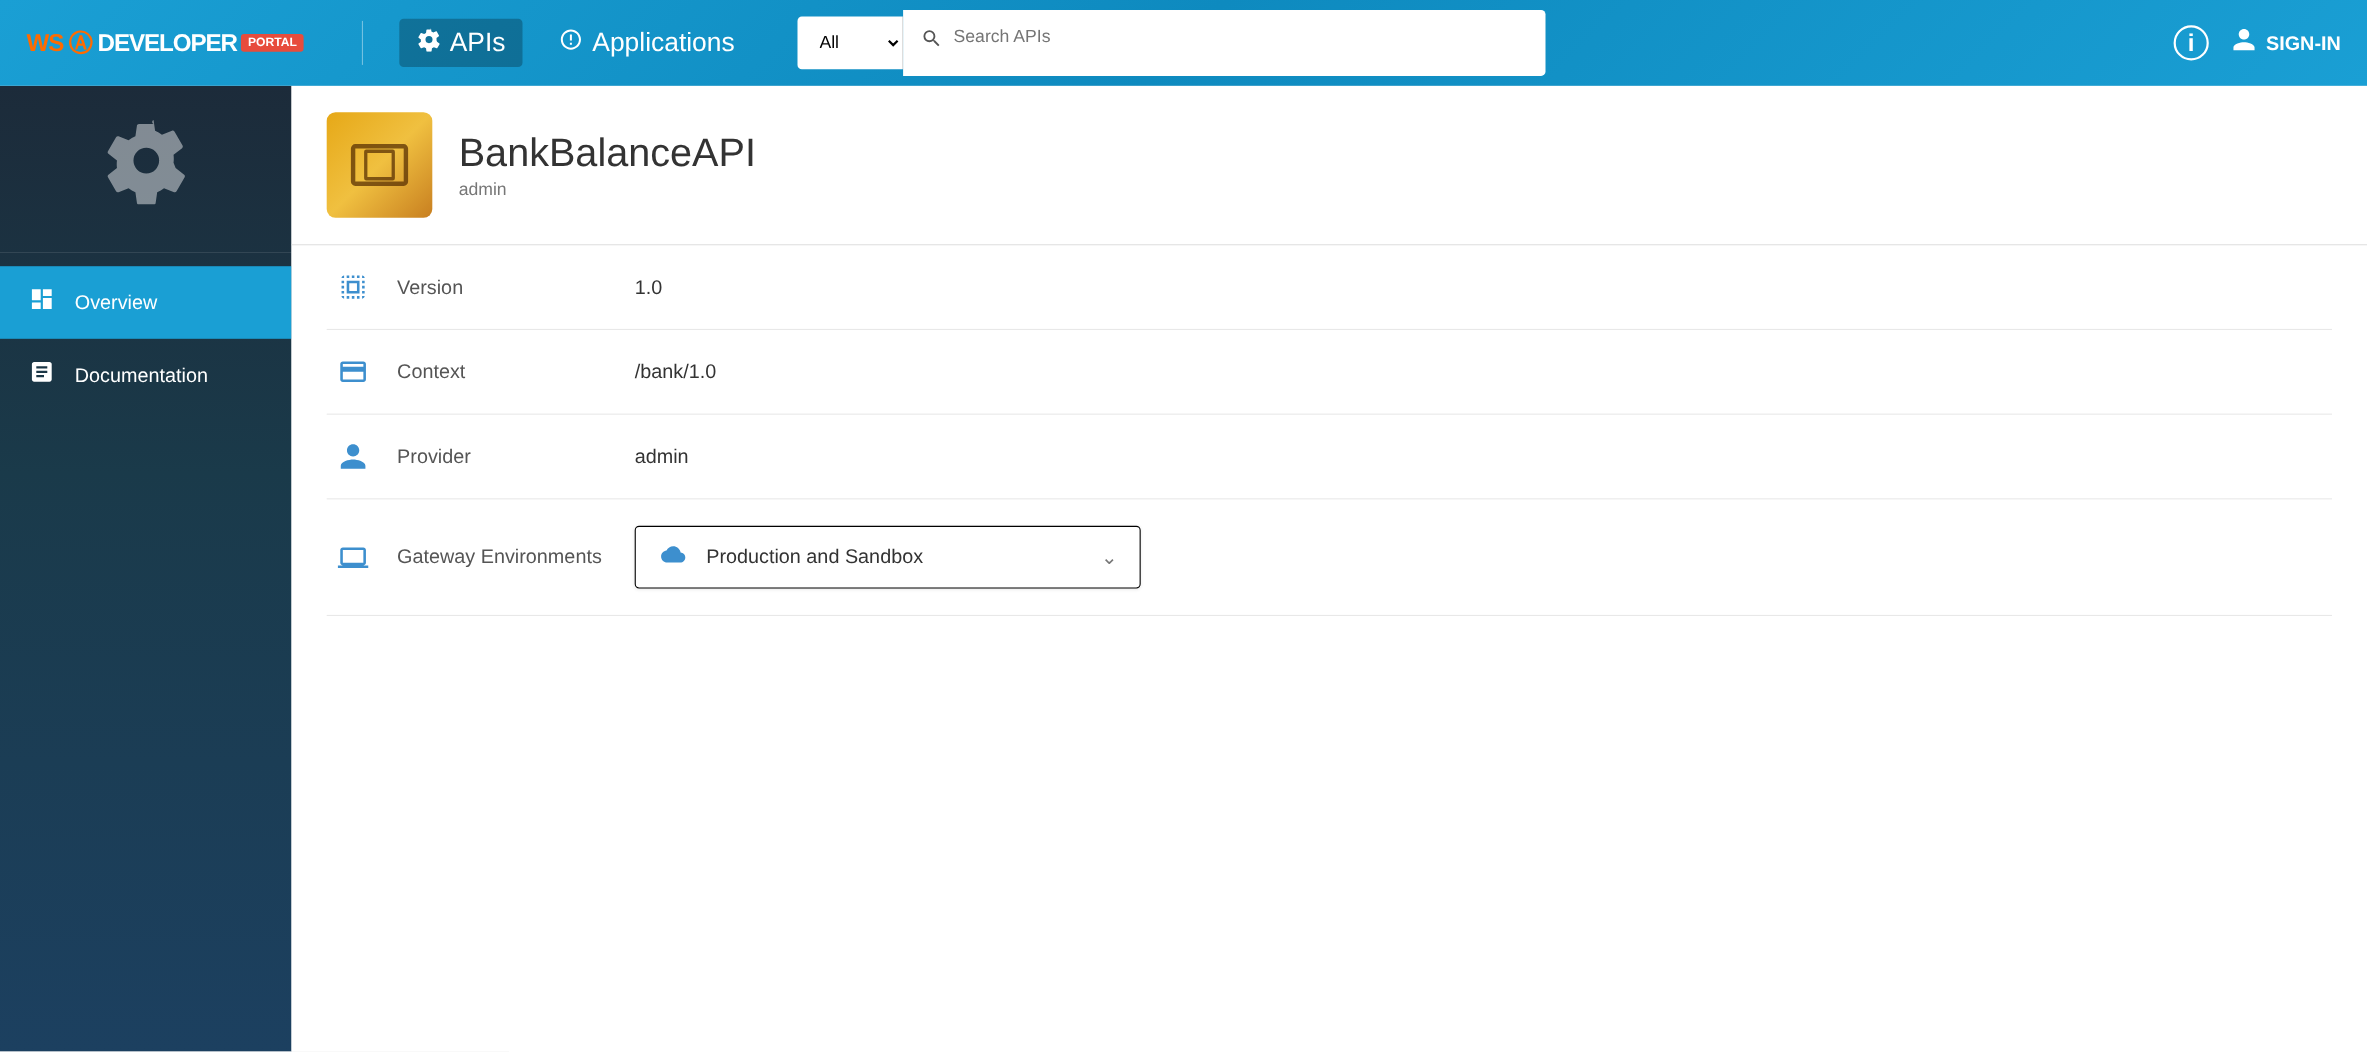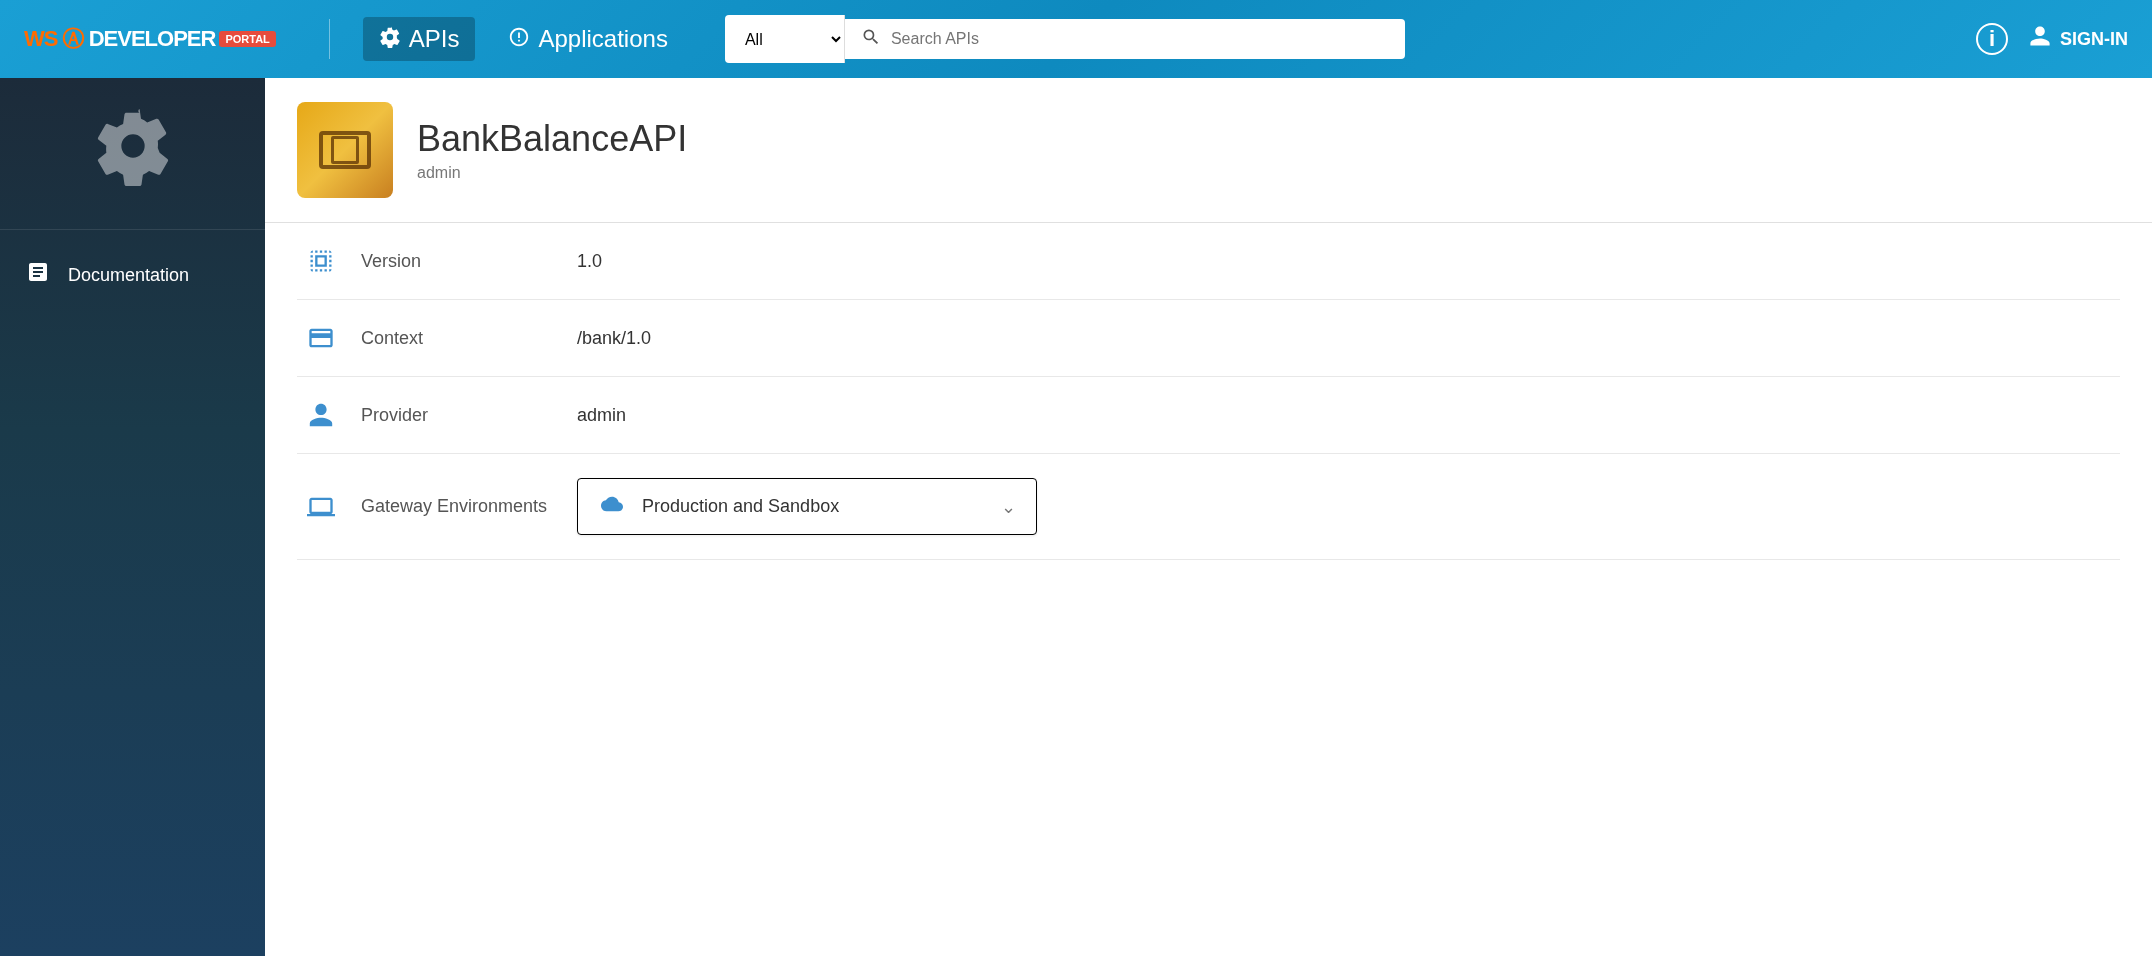--- a/index.html
+++ b/index.html
@@ -70,33 +70,33 @@
       max-width: 680px;
       gap: 0;
     }
     .search-select {
       background: #fff;
       border: none;
       border-radius: 4px 0 0 4px;
       padding: 10px 16px;
       font-size: 16px;
       height: 48px;
-      width: 120px;
+      width: 96px;
       cursor: pointer;
       outline: none;
       border-right: 1px solid #ddd;
     }
     .search-box {
       display: flex;
-      align-items: center;
+      align-items: flex-start;
       background: #fff;
       border-radius: 0 4px 4px 0;
       flex: 1;
-      height: 40px;
-      padding: 4px 16px;
+      height: 60px;
+      padding: 16px 16px;
       gap: 10px;
     }
     .search-box input {
       border: none;
       outline: none;
       font-size: 16px;
       color: #999;
       flex: 1;
       background: transparent;
     }
@@ -385,20 +385,28 @@
     <div class="sidebar-logo-area">
       <span class="sidebar-gear-icon">
         <svg width="80" height="80" viewBox="0 0 24 24" fill="rgba(255,255,255,0.45)">
           <path d="M12 15.5A3.5 3.5 0 018.5 12 3.5 3.5 0 0112 8.5a3.5 3.5 0 013.5 3.5 3.5 3.5 0 01-3.5 3.5m7.43-2.92c.04-.34.07-.69.07-1.08s-.03-.75-.07-1.08l2.33-1.82c.21-.16.27-.45.13-.69l-2.21-3.83c-.14-.24-.42-.32-.67-.24l-2.75 1.1c-.57-.44-1.18-.81-1.86-1.08l-.42-2.93A.56.56 0 0014 2h-4c-.28 0-.51.2-.55.46l-.42 2.93c-.68.27-1.29.64-1.86 1.08l-2.75-1.1c-.25-.08-.53 0-.67.24L1.54 9.44c-.14.24-.08.53.13.69l2.33 1.82c-.04.33-.07.68-.07 1.05s.03.72.07 1.05l-2.33 1.82c-.21.16-.27.45-.13.69l2.21 3.83c.14.24.42.32.67.24l2.75-1.1c.57.44 1.18.81 1.86 1.08l.42 2.93c.04.26.27.46.55.46h4c.28 0 .51-.2.55-.46l.42-2.93c.68-.27 1.29-.64 1.86-1.08l2.75 1.1c.25.08.53 0 .67-.24l2.21-3.83c.14-.24.08-.53-.13-.69l-2.33-1.82z"></path>
         </svg>
       </span>
     </div>
 
     <nav class="sidebar-nav">
 
+      <div class="sidebar-item active">
+        <span class="sidebar-item-icon">
+          <svg width="24" height="24" viewBox="0 0 24 24" fill="white">
+            <path d="M3 13h8V3H3v10zm0 8h8v-6H3v6zm10 0h8V11h-8v10zm0-18v6h8V3h-8z"></path>
+          </svg>
+        </span>
+        <span>Overview</span>
+      </div>
 
 
 
       <div class="sidebar-item">
         <span class="sidebar-item-icon">
           <svg width="24" height="24" viewBox="0 0 24 24" fill="white">
             <path d="M19 3H5c-1.1 0-2 .9-2 2v14c0 1.1.9 2 2 2h14c1.1 0 2-.9 2-2V5c0-1.1-.9-2-2-2zm-5 14H7v-2h7v2zm3-4H7v-2h10v2zm0-4H7V7h10v2z"></path>
           </svg>
         </span>
         <span>Documentation</span>

